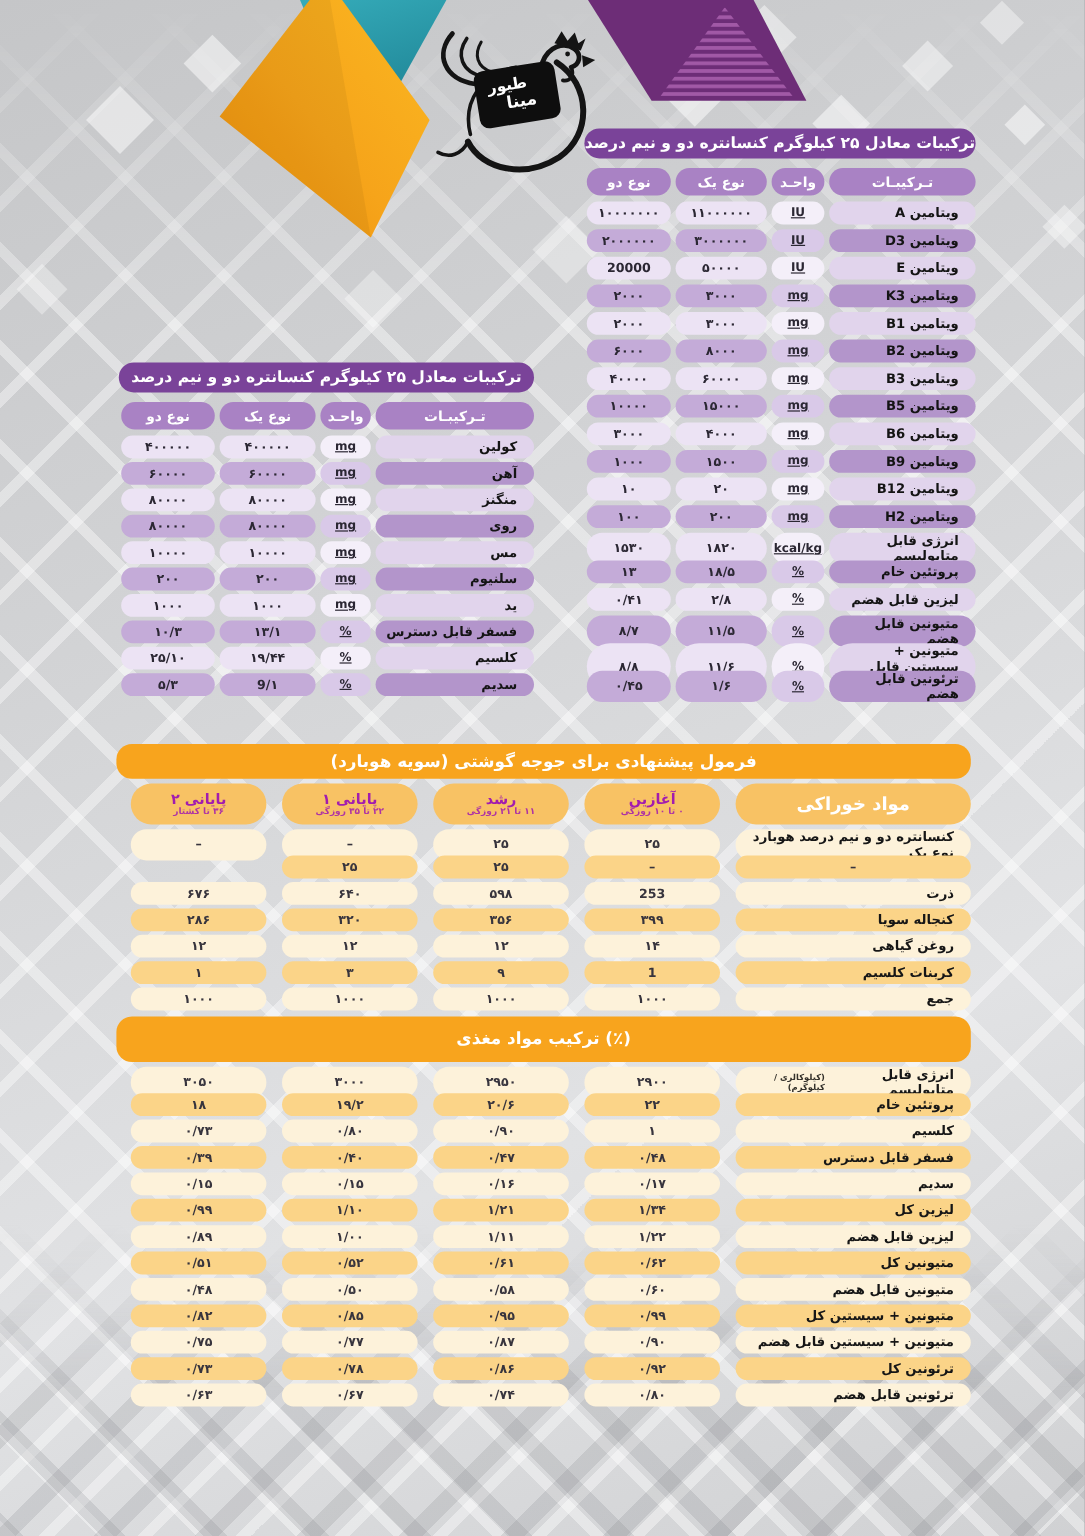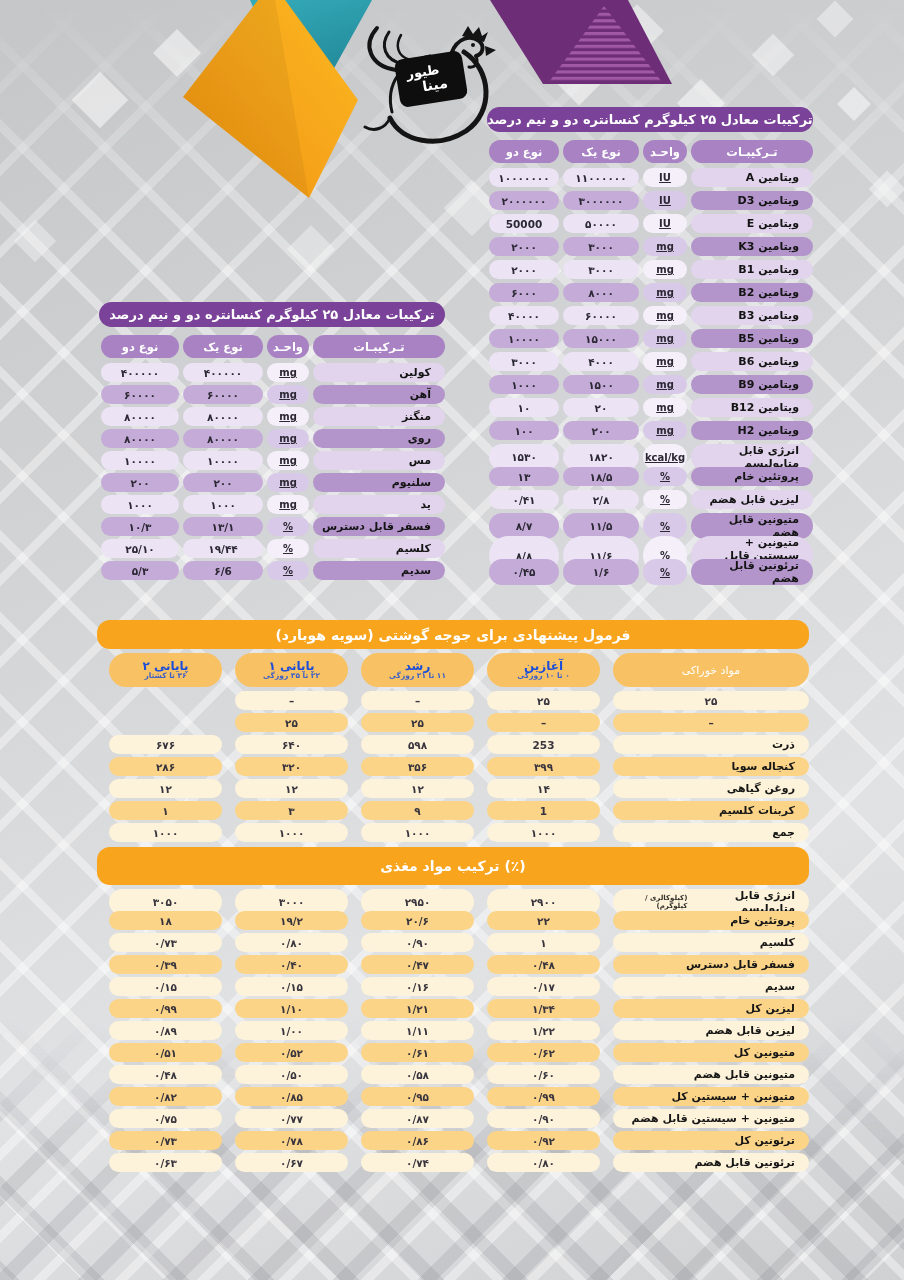--- a/index.html
+++ b/index.html
@@ -61,23 +61,23 @@
   .ptab .prow.dark .cell{background:#c4abd8;}
   .ptab .prow.dark .cell.lbl{background:#b395cb;}
   .ptab .prow.dark .cell.unit{background:#d9c9e8;}
   
   .otab{position:absolute;left:97px;top:620px;width:712px;}
   .otitle{height:29px;border-radius:13px;background:#f8a41d;color:#fff;font-weight:bold;
     font-size:14px;display:flex;align-items:center;justify-content:center;}
   .otitle.second{margin-top:5px;height:38px;}
   .ohead,.orow{display:grid;direction:rtl;grid-template-columns:196px 113px 113px 113px 113px;column-gap:13px;}
   .ohead{height:34px;margin:4px 0 4px;}
-  .ohead .hfeed{background:#f8c264;border-radius:999px;color:#fff;font-weight:normal;font-size:11px;
+  .ohead .hfeed{background:#f8c264;border-radius:999px;color:#fff;font-weight:bold;font-size:15px;
     display:flex;align-items:center;justify-content:center;}
-  .ohead .hstage{background:#f8c264;border-radius:999px;color:#1d4ed8;display:flex;flex-direction:column;
+  .ohead .hstage{background:#f8c264;border-radius:999px;color:#a21caf;display:flex;flex-direction:column;
     align-items:center;justify-content:center;line-height:1.05;}
   .hstage .st{font-size:12px;font-weight:bold;}
   .hstage .sb{font-size:7.5px;font-weight:bold;opacity:.85;}
   .orows{display:flex;flex-direction:column;gap:3px;margin-bottom:2px;}
   .orows.n{margin-top:4px;}
   .orow{height:19px;}
   .orow .cell{background:#fdf2da;color:#37343d;}
   .orow .cell.lbl{background:#fdf2da;justify-content:space-between;color:#161616;}
   .orow.dark .cell{background:#fbd488;}
   .orow .lbl .sub{font-size:7px;font-weight:bold;color:#33302a;}
@@ -178,21 +178,21 @@
           <div class="cell lbl">ویتامین D3</div>
           <div class="cell unit">IU</div>
           <div class="cell">۳۰۰۰۰۰۰</div>
           <div class="cell">۲۰۰۰۰۰۰</div>
         </div>
 
         <div class="prow">
           <div class="cell lbl">ویتامین E</div>
           <div class="cell unit">IU</div>
           <div class="cell">۵۰۰۰۰</div>
-          <div class="cell">50000</div>
+          <div class="cell">20000</div>
         </div>
 
         <div class="prow dark">
           <div class="cell lbl">ویتامین K3</div>
           <div class="cell unit">mg</div>
           <div class="cell">۳۰۰۰</div>
           <div class="cell">۲۰۰۰</div>
         </div>
 
         <div class="prow">
@@ -364,21 +364,21 @@
         <div class="prow">
           <div class="cell lbl">کلسیم</div>
           <div class="cell unit">%</div>
           <div class="cell">۱۹/۴۴</div>
           <div class="cell">۲۵/۱۰</div>
         </div>
 
         <div class="prow dark">
           <div class="cell lbl">سدیم</div>
           <div class="cell unit">%</div>
-          <div class="cell">۶/6</div>
+          <div class="cell">9/۱</div>
           <div class="cell">۵/۳</div>
         </div>
       </div>
   </section>
 
   <section class="otab">
     <div class="otitle">فرمول پیشنهادی برای جوجه گوشتی (سویه هوبارد)</div>
     <div class="ohead">
       <div class="hfeed">مواد خوراکی</div>
       <div class="hstage">
@@ -394,20 +394,23 @@
         <span class="sb">۲۲ تا ۳۵ روزگی</span>
       </div>
       <div class="hstage">
         <span class="st">پایانی ۲</span>
         <span class="sb">۳۶ تا کشتار</span>
       </div>
     </div>
     <div class="orows">
 
         <div class="orow">
+          <div class="cell lbl">
+            <span>کنسانتره دو و نیم درصد هوبارد نوع یک</span>
+          </div>
           <div class="cell">۲۵</div>
           <div class="cell">۲۵</div>
           <div class="cell">–</div>
           <div class="cell">–</div>
         </div>
 
         <div class="orow dark">
           <div class="cell">–</div>
           <div class="cell">–</div>
           <div class="cell">۲۵</div>

